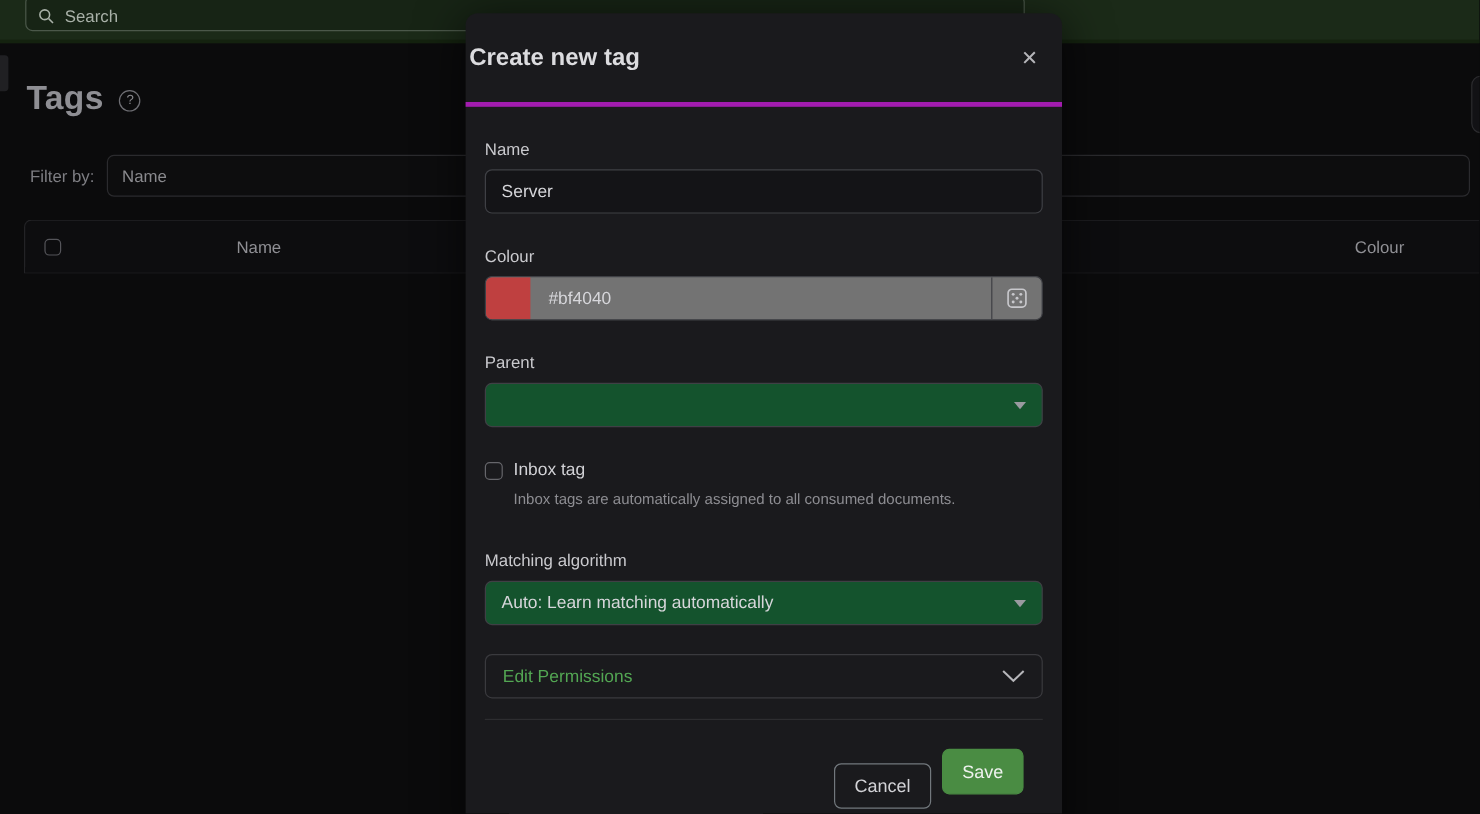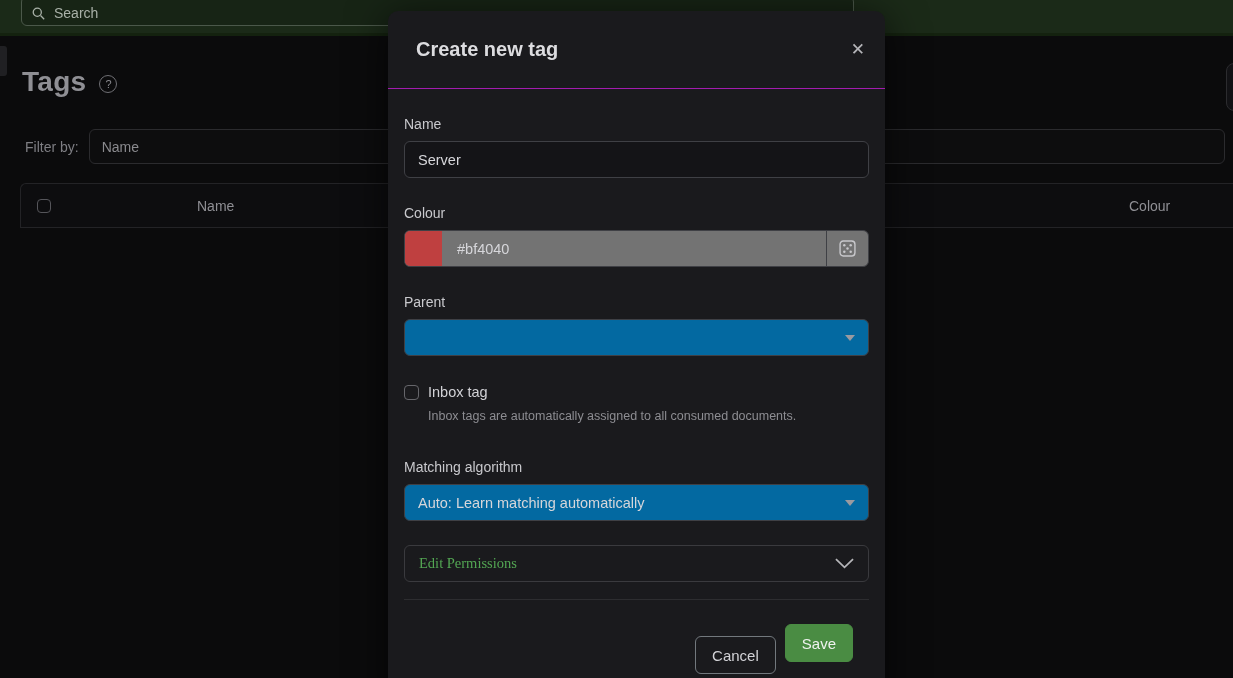--- a/index.html
+++ b/index.html
@@ -63,21 +63,21 @@
   .th-colour { position:absolute; left:1108px; top:14px; font-size:14px; color:#8f8f94; }
 
   
   .modal {
     position:absolute; left:388px; top:11px; width:497px; height:700px;
     background:#1a1a1d; border-radius:10px;
     box-shadow:0 6px 40px rgba(0,0,0,.65);
   }
   .modal-header {
     height:78px; display:flex; align-items:center; justify-content:space-between;
-    padding:0 20px 0 28px; border-bottom:1px solid #a21caf;
+    padding:0 20px 0 3px; border-bottom:4px solid #a21caf;
   }
   .modal-title { font-size:20px; font-weight:bold; color:#dcdcdf; }
   .close-btn {
     background:none; border:none; font-size:17px; color:#b5b5b9; cursor:pointer;
     font-family:"Liberation Sans", sans-serif; line-height:1;
   }
   .modal-body { padding:0 16px; }
   .form-group { margin-top:27px; }
   .mt-lg { margin-top:36px; }
   .field-label { display:block; font-size:14px; color:#c9c9cd; margin-bottom:9px; }
@@ -95,42 +95,42 @@
   .color-input {
     flex:1; background:transparent; border:none; outline:none;
     color:#d6d6da; font-size:14.5px; padding:0 15px; font-family:"Liberation Sans", sans-serif;
   }
   .dice-btn {
     width:42px; flex:none; border:none; border-left:1px solid #3f4045;
     background:transparent; display:flex; align-items:center; justify-content:center; cursor:pointer;
   }
 
   .select-box {
-    height:37px; border:1px solid #3f4045; border-radius:6px; background:#0369a1;
+    height:37px; border:1px solid #3f4045; border-radius:6px; background:#14532d;
     display:flex; align-items:center; justify-content:space-between;
     padding:0 13px; color:#d6d6da; font-size:14.5px; cursor:pointer;text-align:center;
   }
   .caret-down {
     width:0; height:0; border-left:5px solid transparent; border-right:5px solid transparent;
     border-top:6px solid #9a9aa0;
   }
 
   .check-row { display:flex; align-items:center; gap:9px; margin-top:28px; }
   .checkbox {
     width:15px; height:15px; border:1px solid #66666b; border-radius:4px;
     background:transparent; flex:none; cursor:pointer;
   }
   .check-label { font-size:14.5px; color:#d2d2d6; }
   .hint { margin:9px 0 0 24px; font-size:12.5px; color:#8d8d92; }
 
   .perm-btn {
     margin-top:24px; width:100%; height:37px; border:1px solid #3a3a3e; border-radius:6px;
     background:transparent; display:flex; align-items:center; justify-content:space-between;
     padding:0 14px; color:#53a653; font-size:14.5px; cursor:pointer;
-    font-family:Liberation Serif, serif;
+    font-family:Liberation Sans, sans-serif;
   }
 
   .modal-footer {
     margin-top:17px; border-top:1px solid #2d2d30;
     padding:24px 16px 16px; display:flex; justify-content:flex-end; gap:9px;
   }
   .btn {
     height:38px; border-radius:6px; font-size:15px; padding:0 16px; cursor:pointer;
     font-family:"Liberation Sans", sans-serif;
   }

